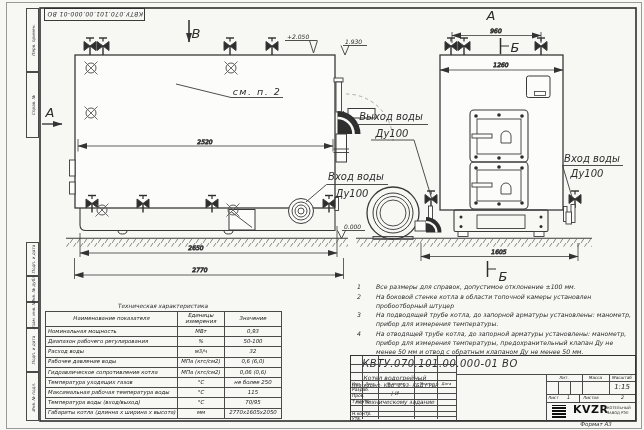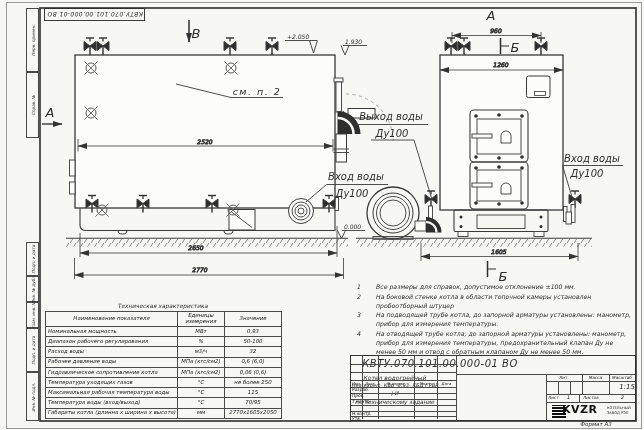--- a/index.html
+++ b/index.html
@@ -32,21 +32,21 @@
   .tb{position:absolute;left:350px;top:355px;width:286px;height:66px;border:1.4px solid #333;box-sizing:border-box;background:#f7f7f4;}
   .tb .ln{position:absolute;background:#4a4a4a;}
   .tb .tx{position:absolute;font-style:italic;color:#222;overflow:hidden;white-space:nowrap;}
   .tb .desig{left:106px;top:1px;width:178px;height:15px;line-height:15px;text-align:center;
         font-size:10px;font-style:italic;letter-spacing:.5px;}
   .tb .name{left:106px;top:19px;width:88px;height:46px;display:flex;flex-direction:column;
         align-items:center;justify-content:flex-start;padding-top:2px;box-sizing:border-box;}
   .tb .name div{font-style:italic;text-align:center;line-height:1.55;}
   .logo-ico{position:absolute;left:201px;top:49px;width:14px;height:13px;
         background:repeating-linear-gradient(0deg,#101010 0 2px,#f7f7f4 2px 3px);}
-  .kvzr{position:absolute;left:211px;top:47px;font-size:11px;font-weight:bold;letter-spacing:.5px;color:#111;}
+  .kvzr{position:absolute;left:222px;top:47px;font-size:11px;font-weight:bold;letter-spacing:.5px;color:#111;}
   .kvzr-sub{position:absolute;left:256px;top:50px;font-size:3.6px;line-height:1.35;color:#222;}
   .fmt{position:absolute;left:556px;top:421px;width:80px;text-align:center;font-size:5.5px;font-style:italic;}
   
   .dt{font-style:italic;fill:#2c2c2c;font-family:"DejaVu Sans",sans-serif;}
   .dim{font-size:6px;text-anchor:middle;}
   .big{font-size:13px;text-anchor:middle;}
   .lbl{font-size:10px;text-anchor:middle;}
   .elev{font-size:6px;}
 </style>
 </head>
@@ -454,21 +454,21 @@
 
     <div class="name">
       <div style="font-size:6px">Котел водогрейный</div>
       <div style="font-size:5.1px">Heatexpert- КВр -0,93- КБД ( РВР ) И</div>
       <div style="font-size:5.8px">по техническому задание</div>
     </div>
 
     <div class="tx" style="left:195px;top:18px;width:36px;height:7px;line-height:7px;font-size:4.2px;text-align:center">Лит.</div>
     <div class="tx" style="left:231px;top:18px;width:27px;height:7px;line-height:7px;font-size:4.2px;text-align:center">Масса</div>
     <div class="tx" style="left:258px;top:18px;width:26px;height:7px;line-height:7px;font-size:4.2px;text-align:center">Масштаб</div>
-    <div class="tx" style="left:258px;top:25px;width:26px;height:13px;line-height:13px;font-size:7px;text-align:right">1:15</div>
+    <div class="tx" style="left:258px;top:25px;width:26px;height:13px;line-height:13px;font-size:7px;text-align:center">1:15</div>
 
     <div class="tx" style="left:197px;top:38px;width:16px;height:8px;line-height:8px;font-size:4.2px">Лист</div>
     <div class="tx" style="left:216px;top:38px;width:10px;height:8px;line-height:8px;font-size:4.8px">1</div>
     <div class="tx" style="left:232px;top:38px;width:24px;height:8px;line-height:8px;font-size:4.2px">Листов</div>
     <div class="tx" style="left:270px;top:38px;width:10px;height:8px;line-height:8px;font-size:4.8px">2</div>
 
     <div class="logo-ico"></div>
     <div class="kvzr">KVZR</div>
     <div class="kvzr-sub">
       <div>КОТЕЛЬНЫЙ</div>

